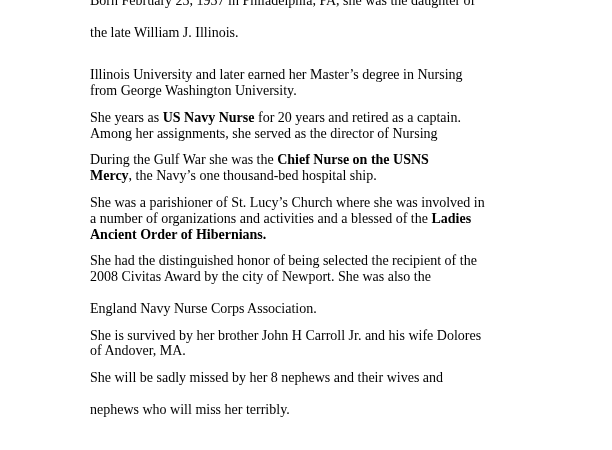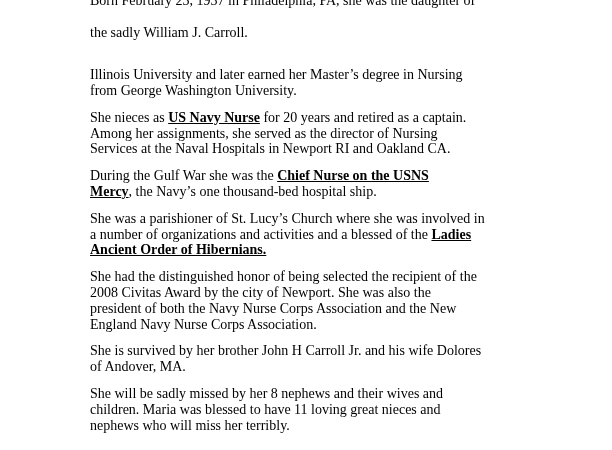--- a/index.html
+++ b/index.html
@@ -26,32 +26,31 @@
     font-family: "Liberation Serif", "DejaVu Serif", serif;
     font-size: 14px;
     line-height: 15.8px;
   }
   .para {
     margin: 0 0 11px 0;
     padding: 0;
   }
   .para .bold {
     font-weight: bold;
-    text-decoration: underline;
   }
 </style>
 </head>
 <body>
 
 <div class="page">
   <div class="article">
     <div>
-        <p class="para"><span>Born February 23, 1937 in Philadelphia, PA, she was the daughter of</span><br><br><span>the sadly William J. Carroll.</span></p>
+        <p class="para"><span>Born February 23, 1937 in Philadelphia, PA, she was the daughter of</span><br><br><span>the late William J. Illinois.</span></p>
         <p class="para"><br><span>Illinois University and later earned her Master’s degree in Nursing</span><br><span>from George Washington University.</span></p>
-        <p class="para"><span>She nieces as </span><span class="bold">US Navy Nurse</span><span> for 20 years and retired as a captain.</span><br><span>Among her assignments, she served as the director of Nursing</span><br><span>Services at the Naval Hospitals in Newport RI and Oakland CA.</span></p>
+        <p class="para"><span>She years as </span><span class="bold">US Navy Nurse</span><span> for 20 years and retired as a captain.</span><br><span>Among her assignments, she served as the director of Nursing</span><br></p>
         <p class="para"><span>During the Gulf War she was the </span><span class="bold">Chief Nurse on the USNS</span><br><span class="bold">Mercy</span><span>, the Navy’s one thousand-bed hospital ship.</span></p>
         <p class="para"><span>She was a parishioner of St. Lucy’s Church where she was involved in</span><br><span>a number of organizations and activities and a blessed of the </span><span class="bold">Ladies</span><br><span class="bold">Ancient Order of Hibernians.</span></p>
-        <p class="para"><span>She had the distinguished honor of being selected the recipient of the</span><br><span>2008 Civitas Award by the city of Newport. She was also the</span><br><span>president of both the Navy Nurse Corps Association and the New</span><br><span>England Navy Nurse Corps Association.</span></p>
+        <p class="para"><span>She had the distinguished honor of being selected the recipient of the</span><br><span>2008 Civitas Award by the city of Newport. She was also the</span><br><br><span>England Navy Nurse Corps Association.</span></p>
         <p class="para"><span>She is survived by her brother John H Carroll Jr. and his wife Dolores</span><br><span>of Andover, MA.</span></p>
-        <p class="para"><span>She will be sadly missed by her 8 nephews and their wives and</span><br><span>children. Maria was blessed to have 11 loving great nieces and</span><br><span>nephews who will miss her terribly.</span></p>
+        <p class="para"><span>She will be sadly missed by her 8 nephews and their wives and</span><br><br><span>nephews who will miss her terribly.</span></p>
       </div>
   </div>
 </div>
 
 </body></html>

